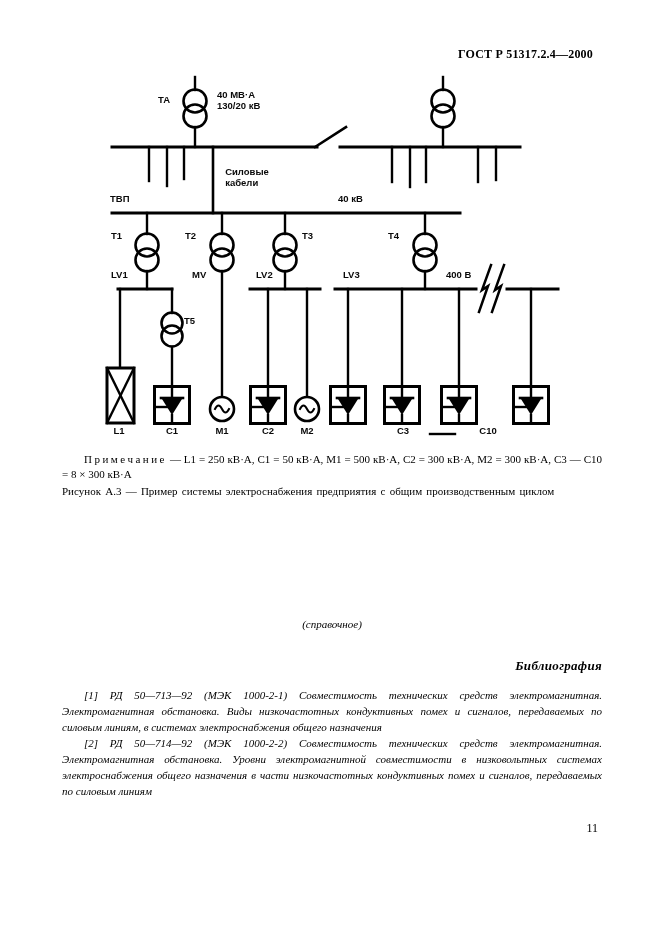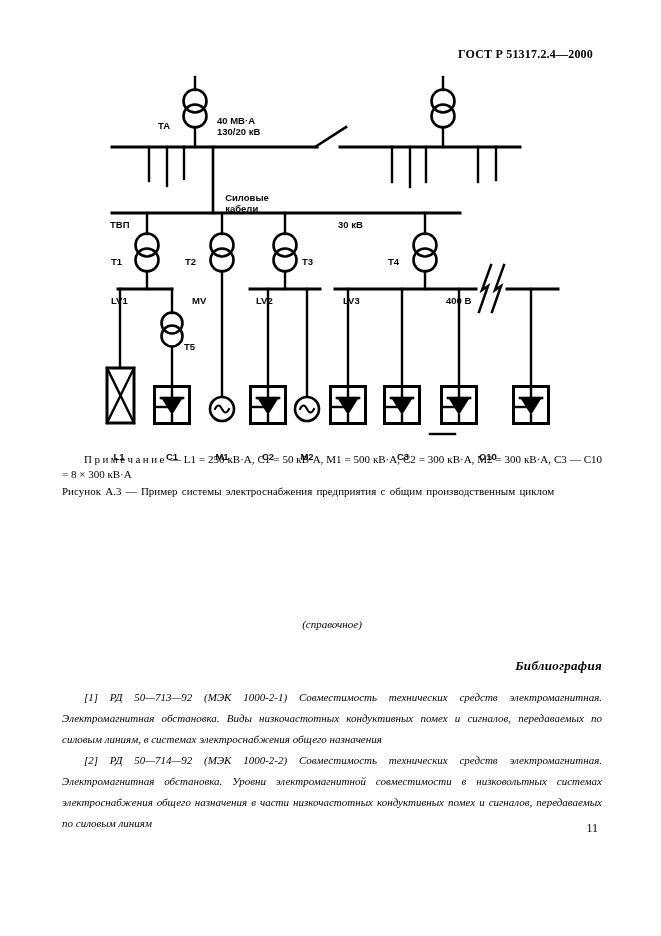--- a/index.html
+++ b/index.html
@@ -9,21 +9,21 @@
   }
   .gost-header{
     position:absolute;top:47px;right:68px;
     font-weight:bold;font-size:12px;letter-spacing:0.2px;
   }
   svg{position:absolute;left:0;top:0;}
   .lbl{
     position:absolute;
     font-family:"Liberation Sans", sans-serif;
     font-weight:bold;font-size:9.5px;line-height:10.5px;
-    white-space:pre-line;color:#0a0a0a;margin-top:26px;
+    white-space:pre-line;color:#0a0a0a;
   }
   .lbl.c{transform:translateX(-50%);text-align:left;}
   .note-block{
     position:absolute;left:62px;top:452px;width:540px;
     font-size:11px;line-height:15px;text-align:justify;
   }
   .note-block p{margin:0;text-indent:22px;}
   .sp{letter-spacing:2.5px;}
   .fig-caption{
     position:absolute;left:62px;top:485px;width:540px;
@@ -34,21 +34,21 @@
     text-align:center;font-style:italic;
   }
   .appendix-title{font-size:12.5px;word-spacing:9px;letter-spacing:0.8px;}
   .appendix-subtitle{font-size:11px;margin-top:3px;text-align:center;}
   .biblio-heading{
     position:absolute;left:62px;top:658px;width:540px;text-align:right;
     font-style:italic;font-weight:bold;font-size:13px;letter-spacing:0.3px;
   }
   .refs{
     position:absolute;left:62px;top:687px;width:540px;
-    font-style:italic;font-size:11px;line-height:21px;text-align:justify;
+    font-style:italic;font-size:11px;line-height:16px;text-align:justify;
   }
   .refs p{margin:0;text-indent:22px;}
   .page-number{position:absolute;top:821px;right:63px;font-size:12px;}
 </style>
 </head>
 <body>
 
 <div class="gost-header">ГОСТ Р 51317.2.4—2000</div>
 
 <svg width="661" height="460" viewBox="0 0 661 460" fill="none" stroke="#000" stroke-width="2.4" stroke-linecap="square">
@@ -172,21 +172,21 @@
 
   <line x1="430" y1="434" x2="455" y2="434" stroke-width="2.4"></line>
 </svg>
 
 <span class="lbl" style="left:158px;top:95px">ТА</span>
 <span class="lbl" style="left:217px;top:90px">40 МВ·А
 130/20 кВ</span>
 <span class="lbl c" style="left:247px;top:167px">Силовые
 кабели</span>
 <span class="lbl" style="left:110px;top:194px">ТВП</span>
-<span class="lbl" style="left:338px;top:194px">30 кВ</span>
+<span class="lbl" style="left:338px;top:194px">40 кВ</span>
 <span class="lbl" style="left:111px;top:231px">Т1</span>
 <span class="lbl" style="left:185px;top:231px">Т2</span>
 <span class="lbl" style="left:302px;top:231px">Т3</span>
 <span class="lbl" style="left:388px;top:231px">Т4</span>
 <span class="lbl" style="left:111px;top:270px">LV1</span>
 <span class="lbl" style="left:192px;top:270px">MV</span>
 <span class="lbl" style="left:256px;top:270px">LV2</span>
 <span class="lbl" style="left:343px;top:270px">LV3</span>
 <span class="lbl" style="left:446px;top:270px">400 В</span>
 <span class="lbl" style="left:184px;top:316px">Т5</span>

